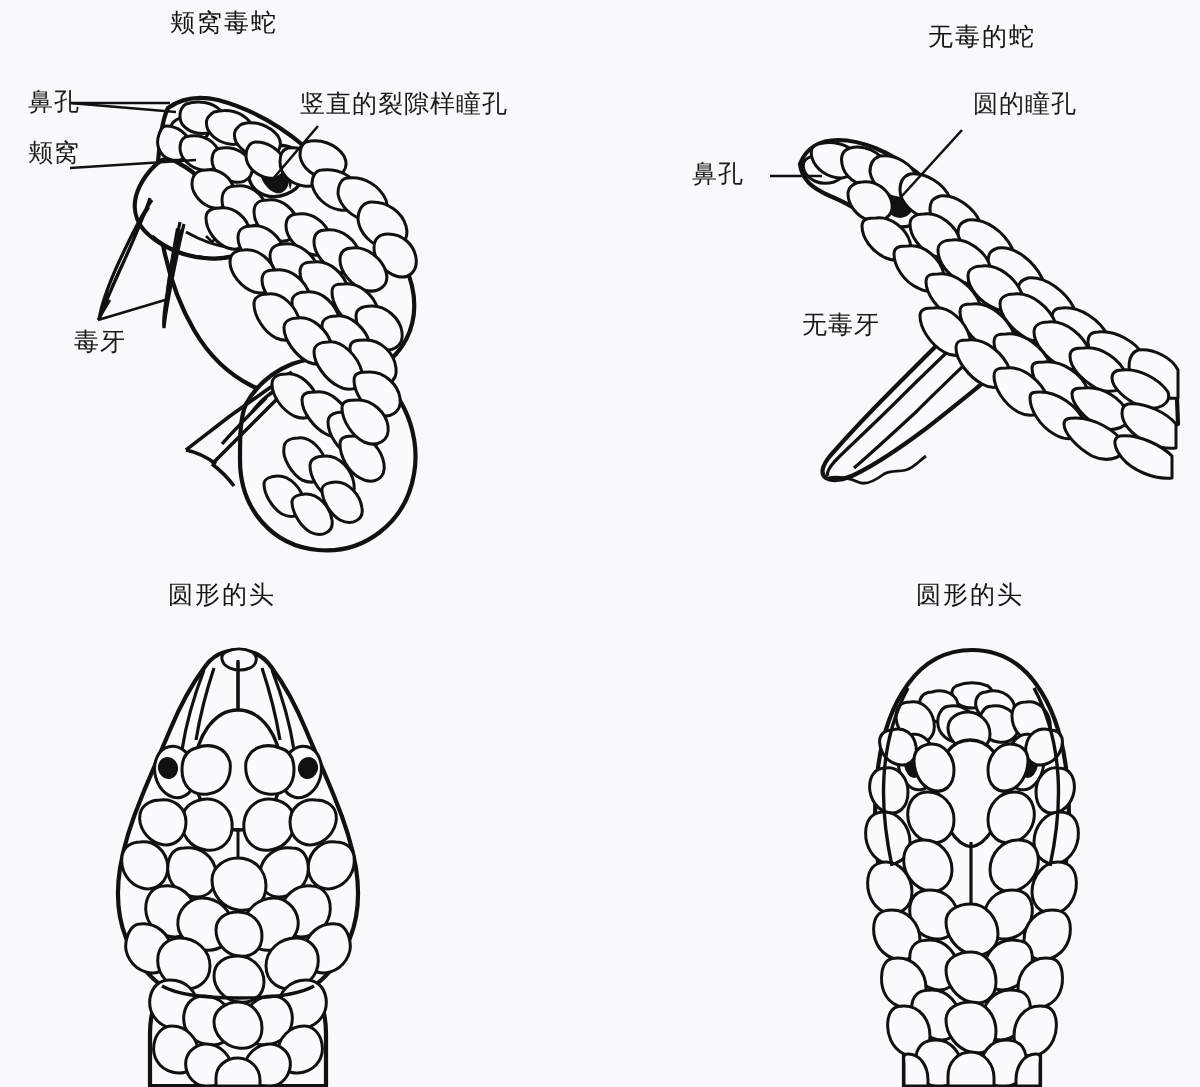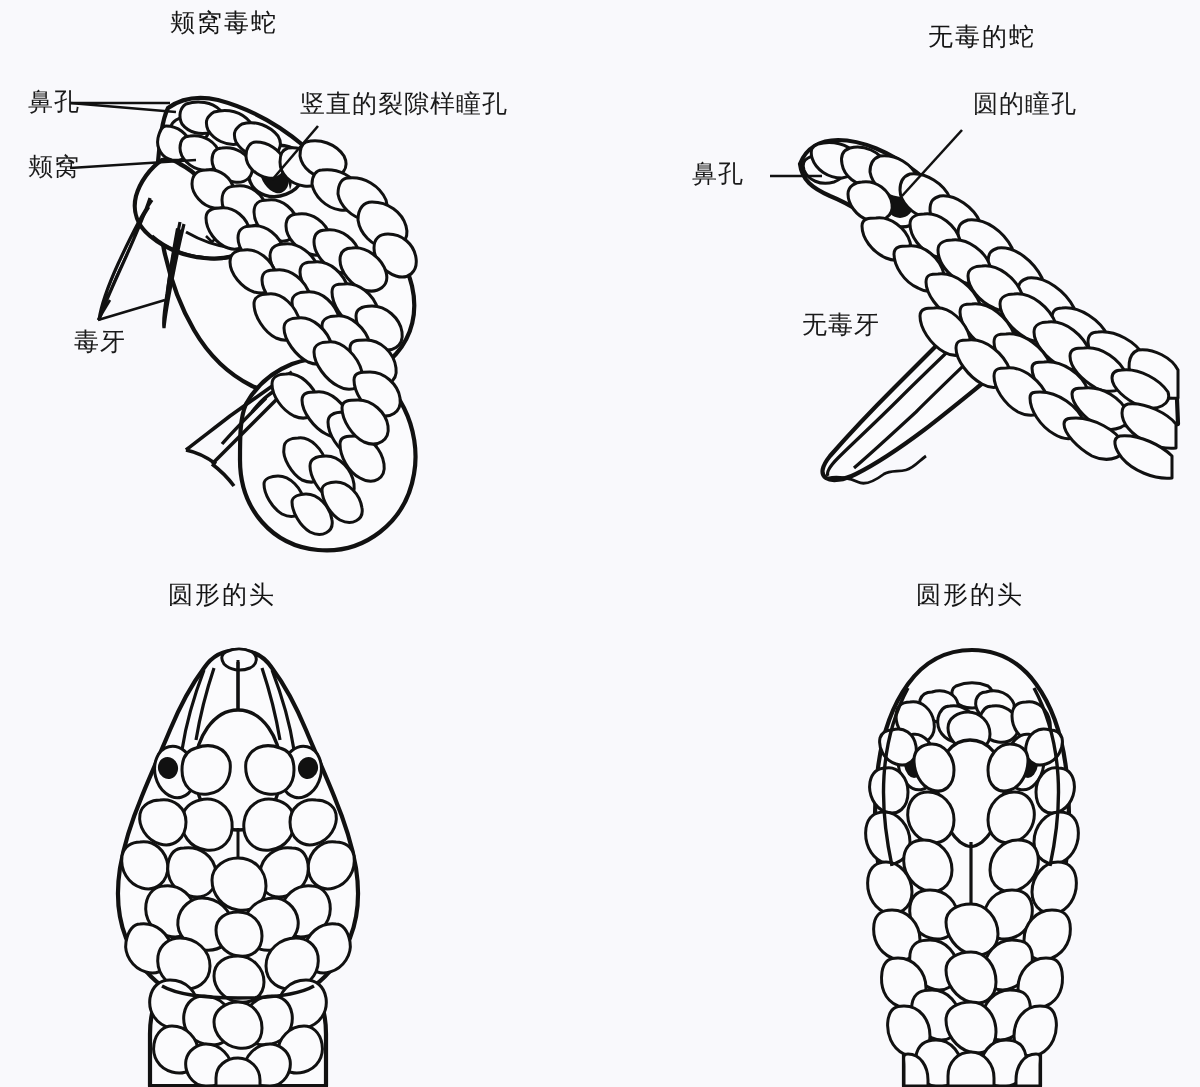--- a/index.html
+++ b/index.html
@@ -352,21 +352,21 @@
       <path class="ln" style="stroke-width:3.4" d="M908,688 C894,714 886,744 884,776 C882,808 886,838 892,866"></path>
       <path class="ln" style="stroke-width:3.4" d="M1034,688 C1048,714 1056,744 1058,776 C1060,808 1056,838 1050,866"></path>
     </g>
 
   </svg>
 
   <div class="title" style="left:170px; top:6px;">颊窝毒蛇</div>
 
   <div class="label" style="left:28px; top:88px;">鼻孔</div>
 
-  <div class="label" style="left:28px; top:153px;">颊窝</div>
+  <div class="label" style="left:28px; top:139px;">颊窝</div>
 
   <div class="label" style="left:300px; top:90px;">竖直的裂隙样瞳孔</div>
 
   <div class="label" style="left:74px; top:328px;">毒牙</div>
 
   <div class="title" style="left:928px; top:20px;text-align:center;">无毒的蛇</div>
 
   <div class="label" style="left:692px; top:160px;">鼻孔</div>
 
   <div class="label" style="left:944px; top:90px;margin-left:29px;">圆的瞳孔</div>

